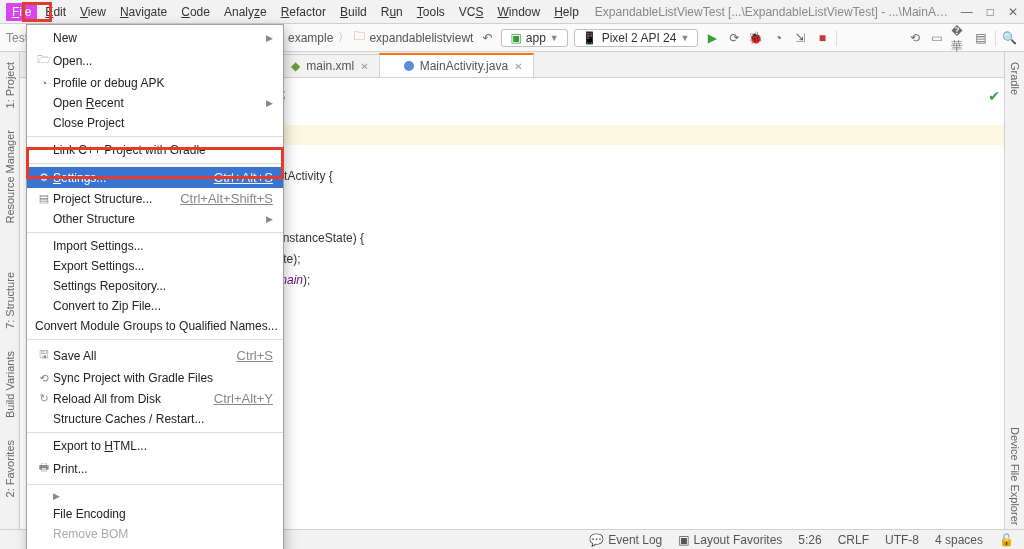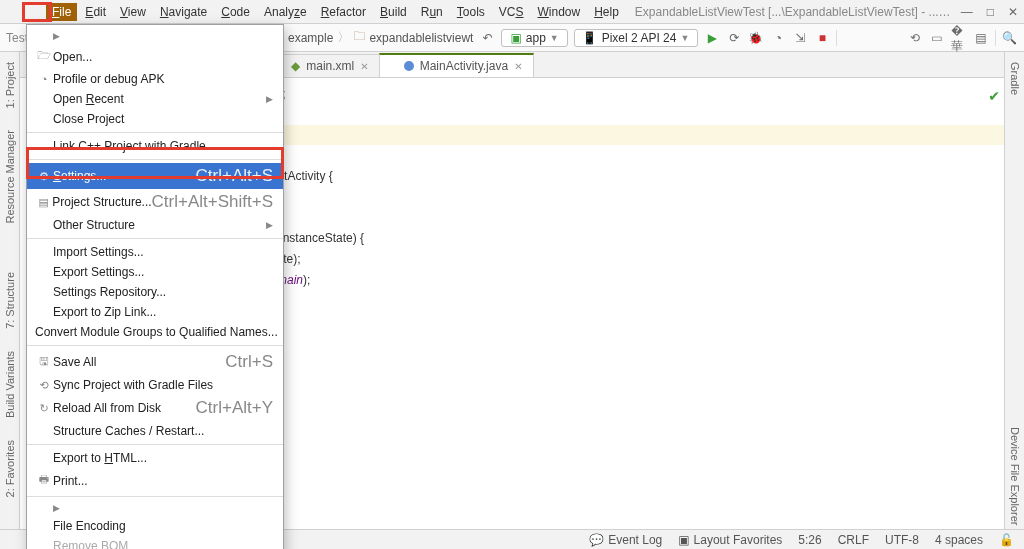--- a/index.html
+++ b/index.html
@@ -1,56 +1,56 @@
 <!DOCTYPE html>
 <html><head>
 <meta charset="utf-8">
 <style>
 * { margin:0; padding:0; box-sizing:border-box; font-family:"Segoe UI",Arial,sans-serif; font-size:12px; }
 body { background:#fff; width:1024px; height:549px; overflow:hidden; position:relative; color:#333; }
 .menubar { height:24px; display:flex; align-items:center; padding:0 6px; border-bottom:1px solid #d0d0d0; background:#f2f2f2; gap:2px; position:relative; z-index:40; }
 .menubar .m { padding:2px 6px; cursor:pointer; }
 .menubar .m u { text-decoration:underline; }
-.menubar .m.active { background:#a16207; color:#fff;margin-left:40px; }
+.menubar .m.active { background:#d946ef; color:#fff; }
 .menubar .title-path { margin-left:8px; color:#888; white-space:nowrap; overflow:hidden; text-overflow:ellipsis; flex:1; }
 .win-controls { display:flex; gap:14px; color:#666; margin-left:8px; }
 .toolbar { height:28px; display:flex; align-items:center; padding:0 6px; border-bottom:1px solid #d0d0d0; background:#fafafa; gap:6px; }
 .crumb { display:flex; align-items:center; gap:4px; color:#555; }
 .crumb .sep { color:#aaa; }
 .crumb .fico { color:#a68a5b; }
 .tool-gap { flex:1; }
 .chip { border:1px solid #c0c0c0; border-radius:3px; padding:1px 8px; display:flex; align-items:center; gap:4px; background:#fff; }
 .chip .dd { color:#888; font-size:9px; }
 .tb-ico { width:16px; height:16px; display:inline-flex; align-items:center; justify-content:center; color:#6a6a6a; }
 .tb-ico.green { color:#3a9e3a; }
 .tb-ico.divider { width:1px; background:#ddd; height:16px; }
 .main { position:absolute; top:52px; bottom:20px; left:0; right:0; display:flex; }
 .left-gutter { width:20px; background:#f2f2f2; border-right:1px solid #d0d0d0; display:flex; flex-direction:column; align-items:center; padding-top:6px; gap:14px; }
 .left-gutter .vtab { writing-mode:vertical-rl; transform:rotate(180deg); color:#666; font-size:11px; padding:4px 1px; cursor:pointer; }
 .right-gutter { width:20px; background:#f2f2f2; border-left:1px solid #d0d0d0; display:flex; flex-direction:column; align-items:center; padding-top:6px; gap:14px; }
 .right-gutter .vtab-r { writing-mode:vertical-rl; color:#666; font-size:11px; padding:4px 1px; cursor:pointer; }
 .editor-area { flex:1; display:flex; flex-direction:column; }
 .tabs { height:26px; display:flex; align-items:flex-end; border-bottom:1px solid #d0d0d0; background:#f2f2f2; padding-left:260px; }
 .tab { padding:4px 10px; border:1px solid #d0d0d0; border-bottom:none; background:#f2f2f2; margin-right:-1px; display:flex; align-items:center; gap:6px; color:#555; cursor:pointer; }
-.tab.active { background:#fff; border-top:2px solid #4d7c0f;padding-left:24px; }
+.tab.active { background:#fff; border-top:2px solid #f97316;padding-left:24px; }
 .tab .close { color:#999; font-size:10px; }
 .tab-ico-xml { color:#6b9b3a; }
 .tab-ico-java { width:10px; height:10px; border-radius:50%; background:#5b8dd6; display:inline-block; }
 .code { flex:1; background:#fff; padding:6px 0 0 16px; font-family:"Consolas","Courier New",monospace; font-size:13px; line-height:20px; white-space:pre; overflow:hidden; position:relative; }
 .kw { color:#0033b3; font-weight:bold; }
 .ann { color:#9e880d; }
 .mtd { color:#7a5a00; font-style:italic; }
 .field-it { color:#660e7a; font-style:italic; }
 .hl-line { background:#fcf7e0; display:inline-block; width:100%; }
 .green-mark { position:absolute; top:8px; right:4px; color:#3a9e3a; font-size:14px; }
 .dropdown { position:absolute; top:24px; left:26px; width:258px; background:#fff; border:1px solid #a0a0a0; box-shadow:2px 4px 12px rgba(0,0,0,0.25); z-index:50; padding:3px 0; }
 .dd-item { display:flex; align-items:center; padding:3px 10px 3px 8px; cursor:pointer; color:#222; }
 .dd-item .ic { width:18px; text-align:center; color:#888; font-size:11px; }
 .dd-item .lbl { flex:1; white-space:nowrap; }
-.dd-item .sc { color:#888; font-size:17px; }
+.dd-item .sc { color:#888; font-size:13px;text-decoration:underline; }
 .dd-item .arr { color:#888; font-size:9px; }
 .dd-item.sel { background:#3874d0; color:#fff; }
 .dd-item.sel .sc, .dd-item.sel .ic, .dd-item.sel .arr { color:#e8f0ff; }
 .dd-item.dis { color:#aaa; }
 .dd-sep { height:1px; background:#ddd; margin:3px 0; }
 .dd-item u { text-decoration:underline; }
 .statusbar { position:absolute; bottom:0; left:0; right:0; height:20px; background:#f2f2f2; border-top:1px solid #d0d0d0; display:flex; align-items:center; justify-content:flex-end; gap:16px; padding:0 10px; color:#555; font-size:11px; }
 .statusbar .sb-item { display:flex; align-items:center; gap:4px; cursor:pointer; }
 .statusbar .lock { color:#888; }
 .hi-box { position:absolute; border:3px solid #e43b2f; pointer-events:none; z-index:60; }
@@ -115,20 +115,21 @@
   <span class="tb-ico">▭</span>
   <span class="tb-ico">�華</span>
   <span class="tb-ico">▤</span>
   <span class="tb-ico divider"></span>
   <span class="tb-ico">🔍</span>
 </div>
 
 <div class="dropdown">
   <div class="dd-item">
       <span class="ic"></span>
+      <span class="lbl">New</span>
       <span class="arr">▶</span>
     </div>
   <div class="dd-item">
       <span class="ic">🗁</span>
       <span class="lbl">Open...</span>
     </div>
   <div class="dd-item">
       <span class="ic">◔</span>
       <span class="lbl">Profile or debug APK</span>
     </div>
@@ -170,21 +171,21 @@
   <div class="dd-item">
       <span class="ic"></span>
       <span class="lbl">Export Settings...</span>
     </div>
   <div class="dd-item">
       <span class="ic"></span>
       <span class="lbl">Settings Repository...</span>
     </div>
   <div class="dd-item">
       <span class="ic"></span>
-      <span class="lbl">Export to Zip Link...</span>
+      <span class="lbl">Convert to Zip File...</span>
     </div>
   <div class="dd-item">
       <span class="ic"></span>
       <span class="lbl">Convert Module Groups to Qualified Names...</span>
     </div>
   <div class="dd-sep"></div>
   <div class="dd-item">
       <span class="ic">🖫</span>
       <span class="lbl">Save All</span>
       <span class="sc">Ctrl+S</span>

